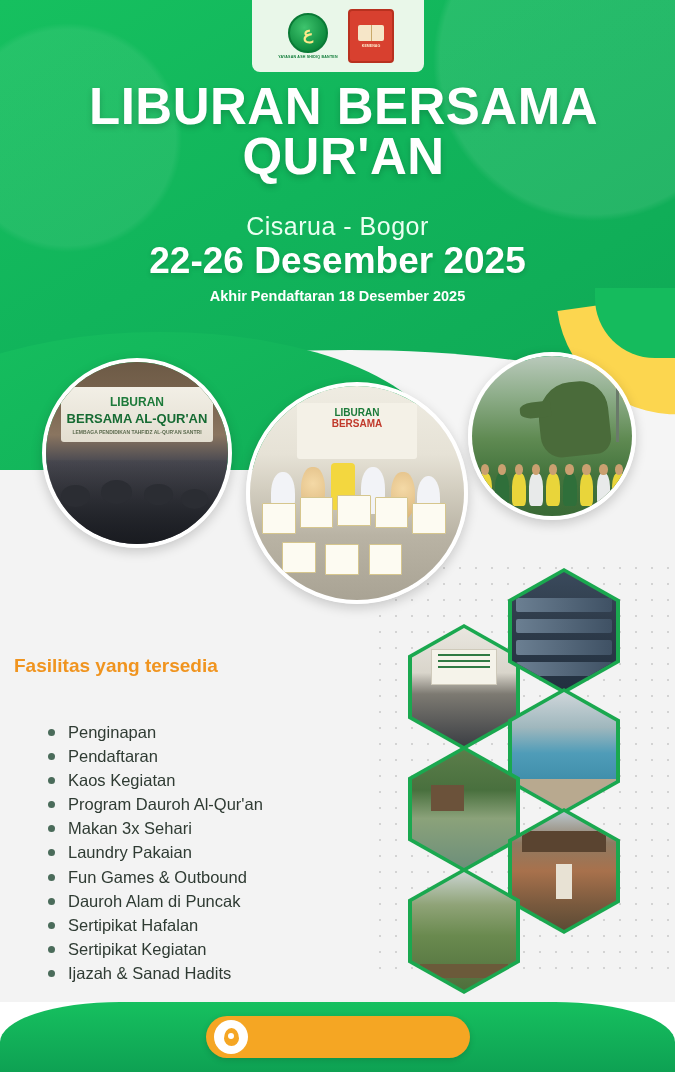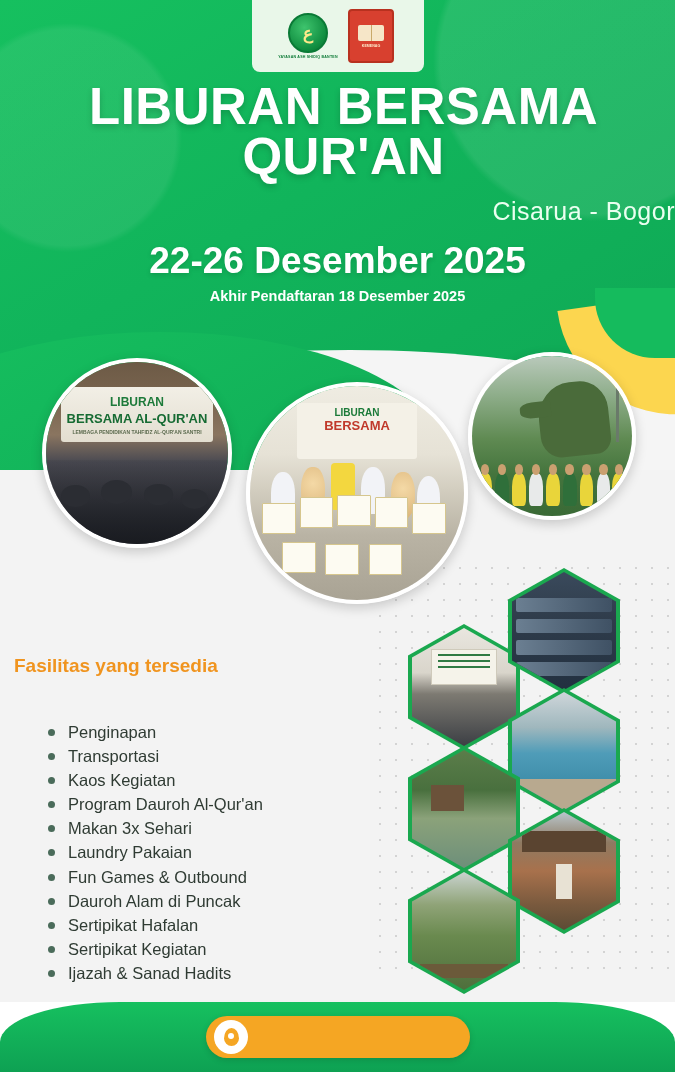--- a/index.html
+++ b/index.html
@@ -118,23 +118,23 @@
     font-size: 51px;
     line-height: 0.98;
     font-weight: bold;
     letter-spacing: 0.5px;
     text-shadow: 0 3px 6px rgba(0,0,0,0.18);
     padding-left: 12px;
   }
   .title .l2 { display: block; }
   .subtitle {
     position: absolute;
-    left: 0; top: 197px;
-    width: 675px;
-    text-align: right;
+    left: 0; top: 212px;
+    width: 675px;
+    text-align: center;
     color: #eafff0;
     font-size: 25px;
     letter-spacing: 0.5px;
   }
   .dates {
     position: absolute;
     left: 0; top: 240px;
     width: 675px;
     text-align: center;
     color: #ffffff;
@@ -195,21 +195,21 @@
   .p2 {
     width: 100%; height: 100%;
     background: linear-gradient(180deg, #efece2 0%, #e6e2d6 32%, #d3cec0 48%, #b9b3a4 70%, #a9a394 100%);
     position: relative;
   }
   .p2 .bnr {
     position: absolute; left: 22%; top: 8%; width: 56%; height: 26%;
     background: #f4f1e7; border-radius: 3px;
   }
   .p2 .bnr .t { text-align: center; color: #1b7a39; font-weight: bold; font-size: 10px; margin-top: 4px;}
-  .p2 .bnr .t2 { text-align: center; color: #c0392b; font-weight: bold; font-size: 13px;}
+  .p2 .bnr .t2 { text-align: center; color: #c0392b; font-weight: bold; font-size: 10px;}
   .p2 .certs {
     position: absolute; bottom: 6%; left: 4%; width: 92%; height: 48%;
   }
   .p2 .cert {
     position: absolute; width: 17%; height: 30%;
     background: #fdfbf2; border: 1px solid #d6c68e; border-radius: 1px;
   }
   .p2 .kid {
     position: absolute; width: 11%; height: 22%;
     background: radial-gradient(circle at 50% 35%, #f4d9a6, #d9b277);
@@ -481,21 +481,21 @@
         <div class="k" style="left:68%"></div>
         <div class="k w" style="left:79%"></div>
         <div class="k" style="left:89%"></div>
       </div>
     </div>
   </div>
 
   <div class="fac-title">Fasilitas yang tersedia</div>
   <ul class="fac-list">
     <li>Penginapan</li>
-    <li>Transportasi</li>
+    <li>Pendaftaran</li>
     <li>Kaos Kegiatan</li>
     <li>Program Dauroh Al-Qur'an</li>
     <li>Makan 3x Sehari</li>
     <li>Laundry Pakaian</li>
     <li>Fun Games &amp; Outbound</li>
     <li>Dauroh Alam di Puncak</li>
     <li>Sertipikat Hafalan</li>
     <li>Sertipikat Kegiatan</li>
     <li>Ijazah &amp; Sanad Hadits</li>
   </ul>

